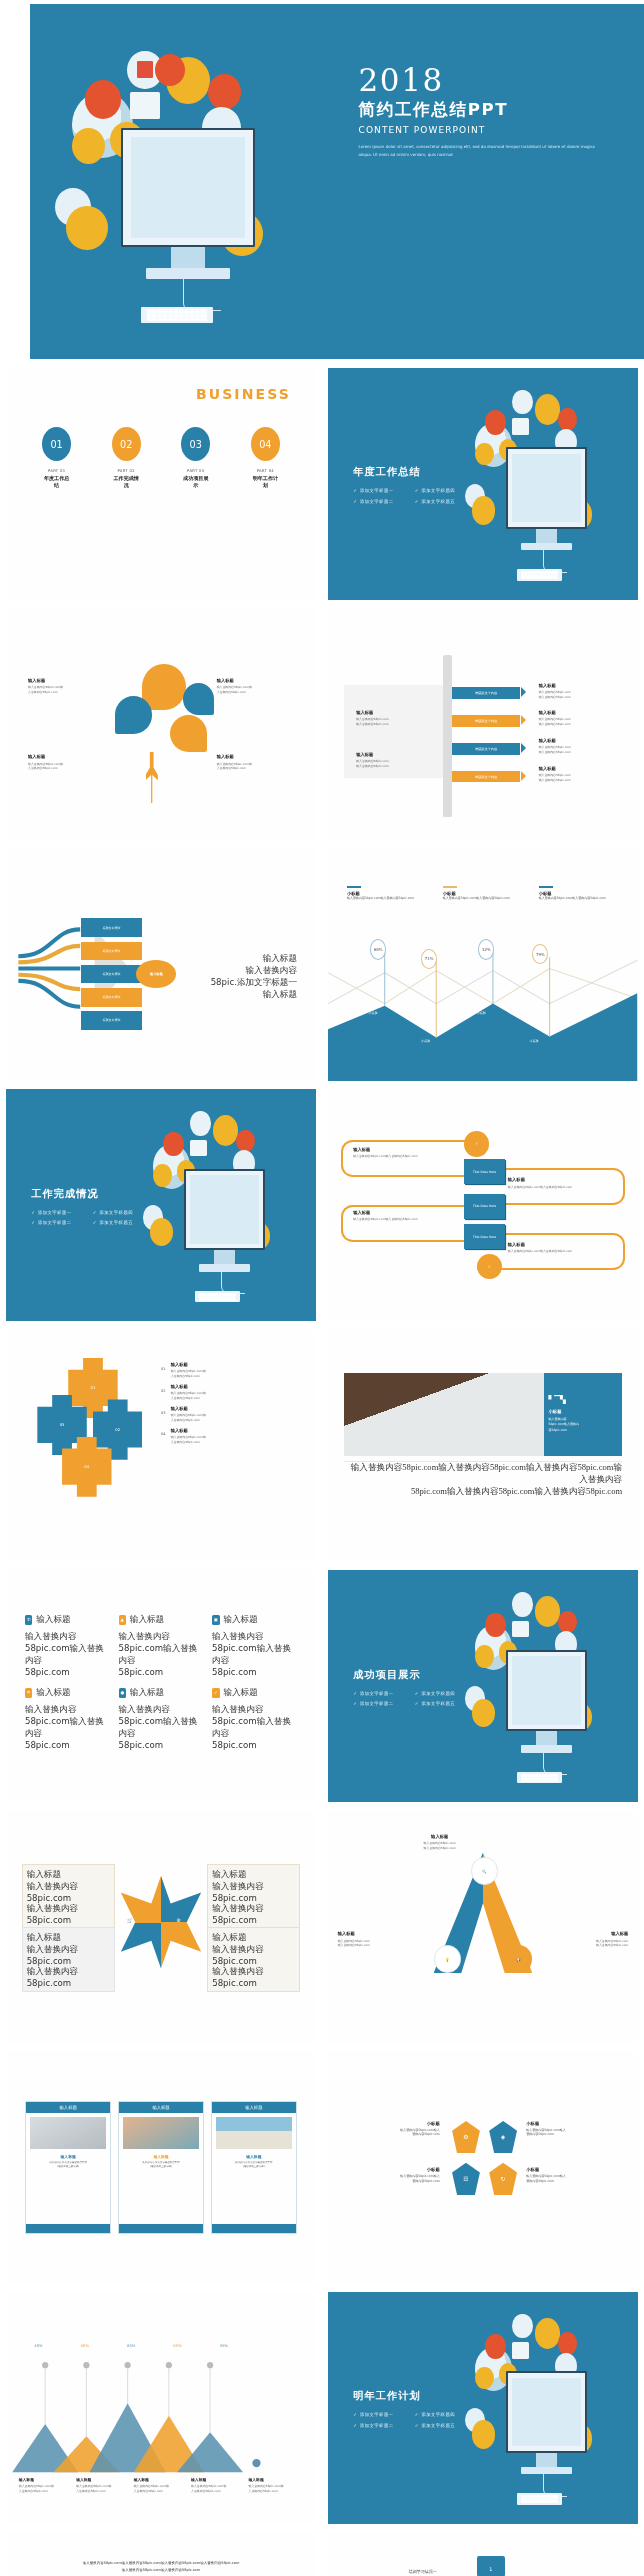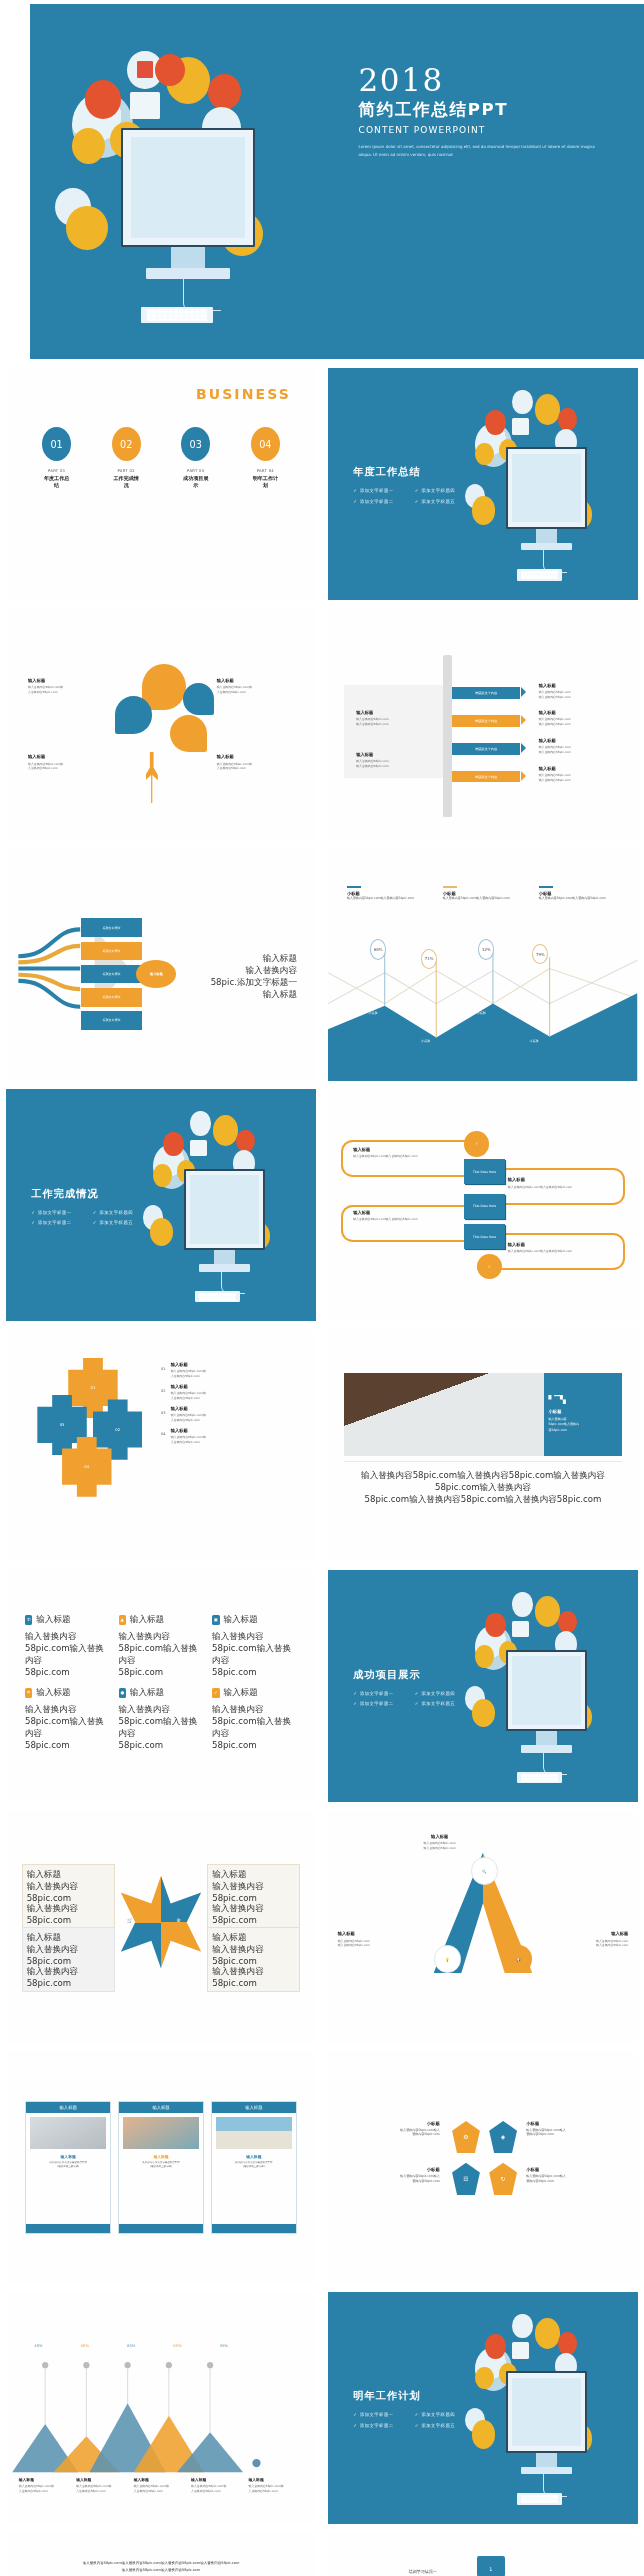--- a/index.html
+++ b/index.html
@@ -526,21 +526,21 @@
             <div class="card-img" style="flex:1;background:linear-gradient(160deg,#5b4230 0 34%,#e6e9ea 34% 100%);"></div>
             <div style="width:28%;background:#2980a8;padding:4.3px;color:#fff;display:flex;flex-direction:column;justify-content:center;">
               <div style="font-size:7.5px;line-height:1;margin-bottom:5.4px;">▘▔▚</div>
               <div style="font-size:4.3px;font-weight:bold;margin-bottom:2.7px;">小标题</div>
               <div style="font-size:3px;line-height:1.8;">输入替换内容</div>
               <div style="font-size:3px;line-height:1.8;">58pic.com输入替换内</div>
               <div style="font-size:3px;line-height:1.8;">容58pic.com</div>
             </div>
           </div>
           <div class="sep" style="margin-top:4.8px;"></div>
-          <div style="text-align:center;margin-top:9px;">
+          <div style="text-align:right;margin-top:1px;font-family:Liberation Serif, serif;">
             <div class="bd">输入替换内容58pic.com输入替换内容58pic.com输入替换内容58pic.com输入替换内容</div>
             <div class="bd">58pic.com输入替换内容58pic.com输入替换内容58pic.com</div>
           </div>
         </div>
       </div>
     </div>
   </div>
 
   <div class="row">
     <div class="cell">

